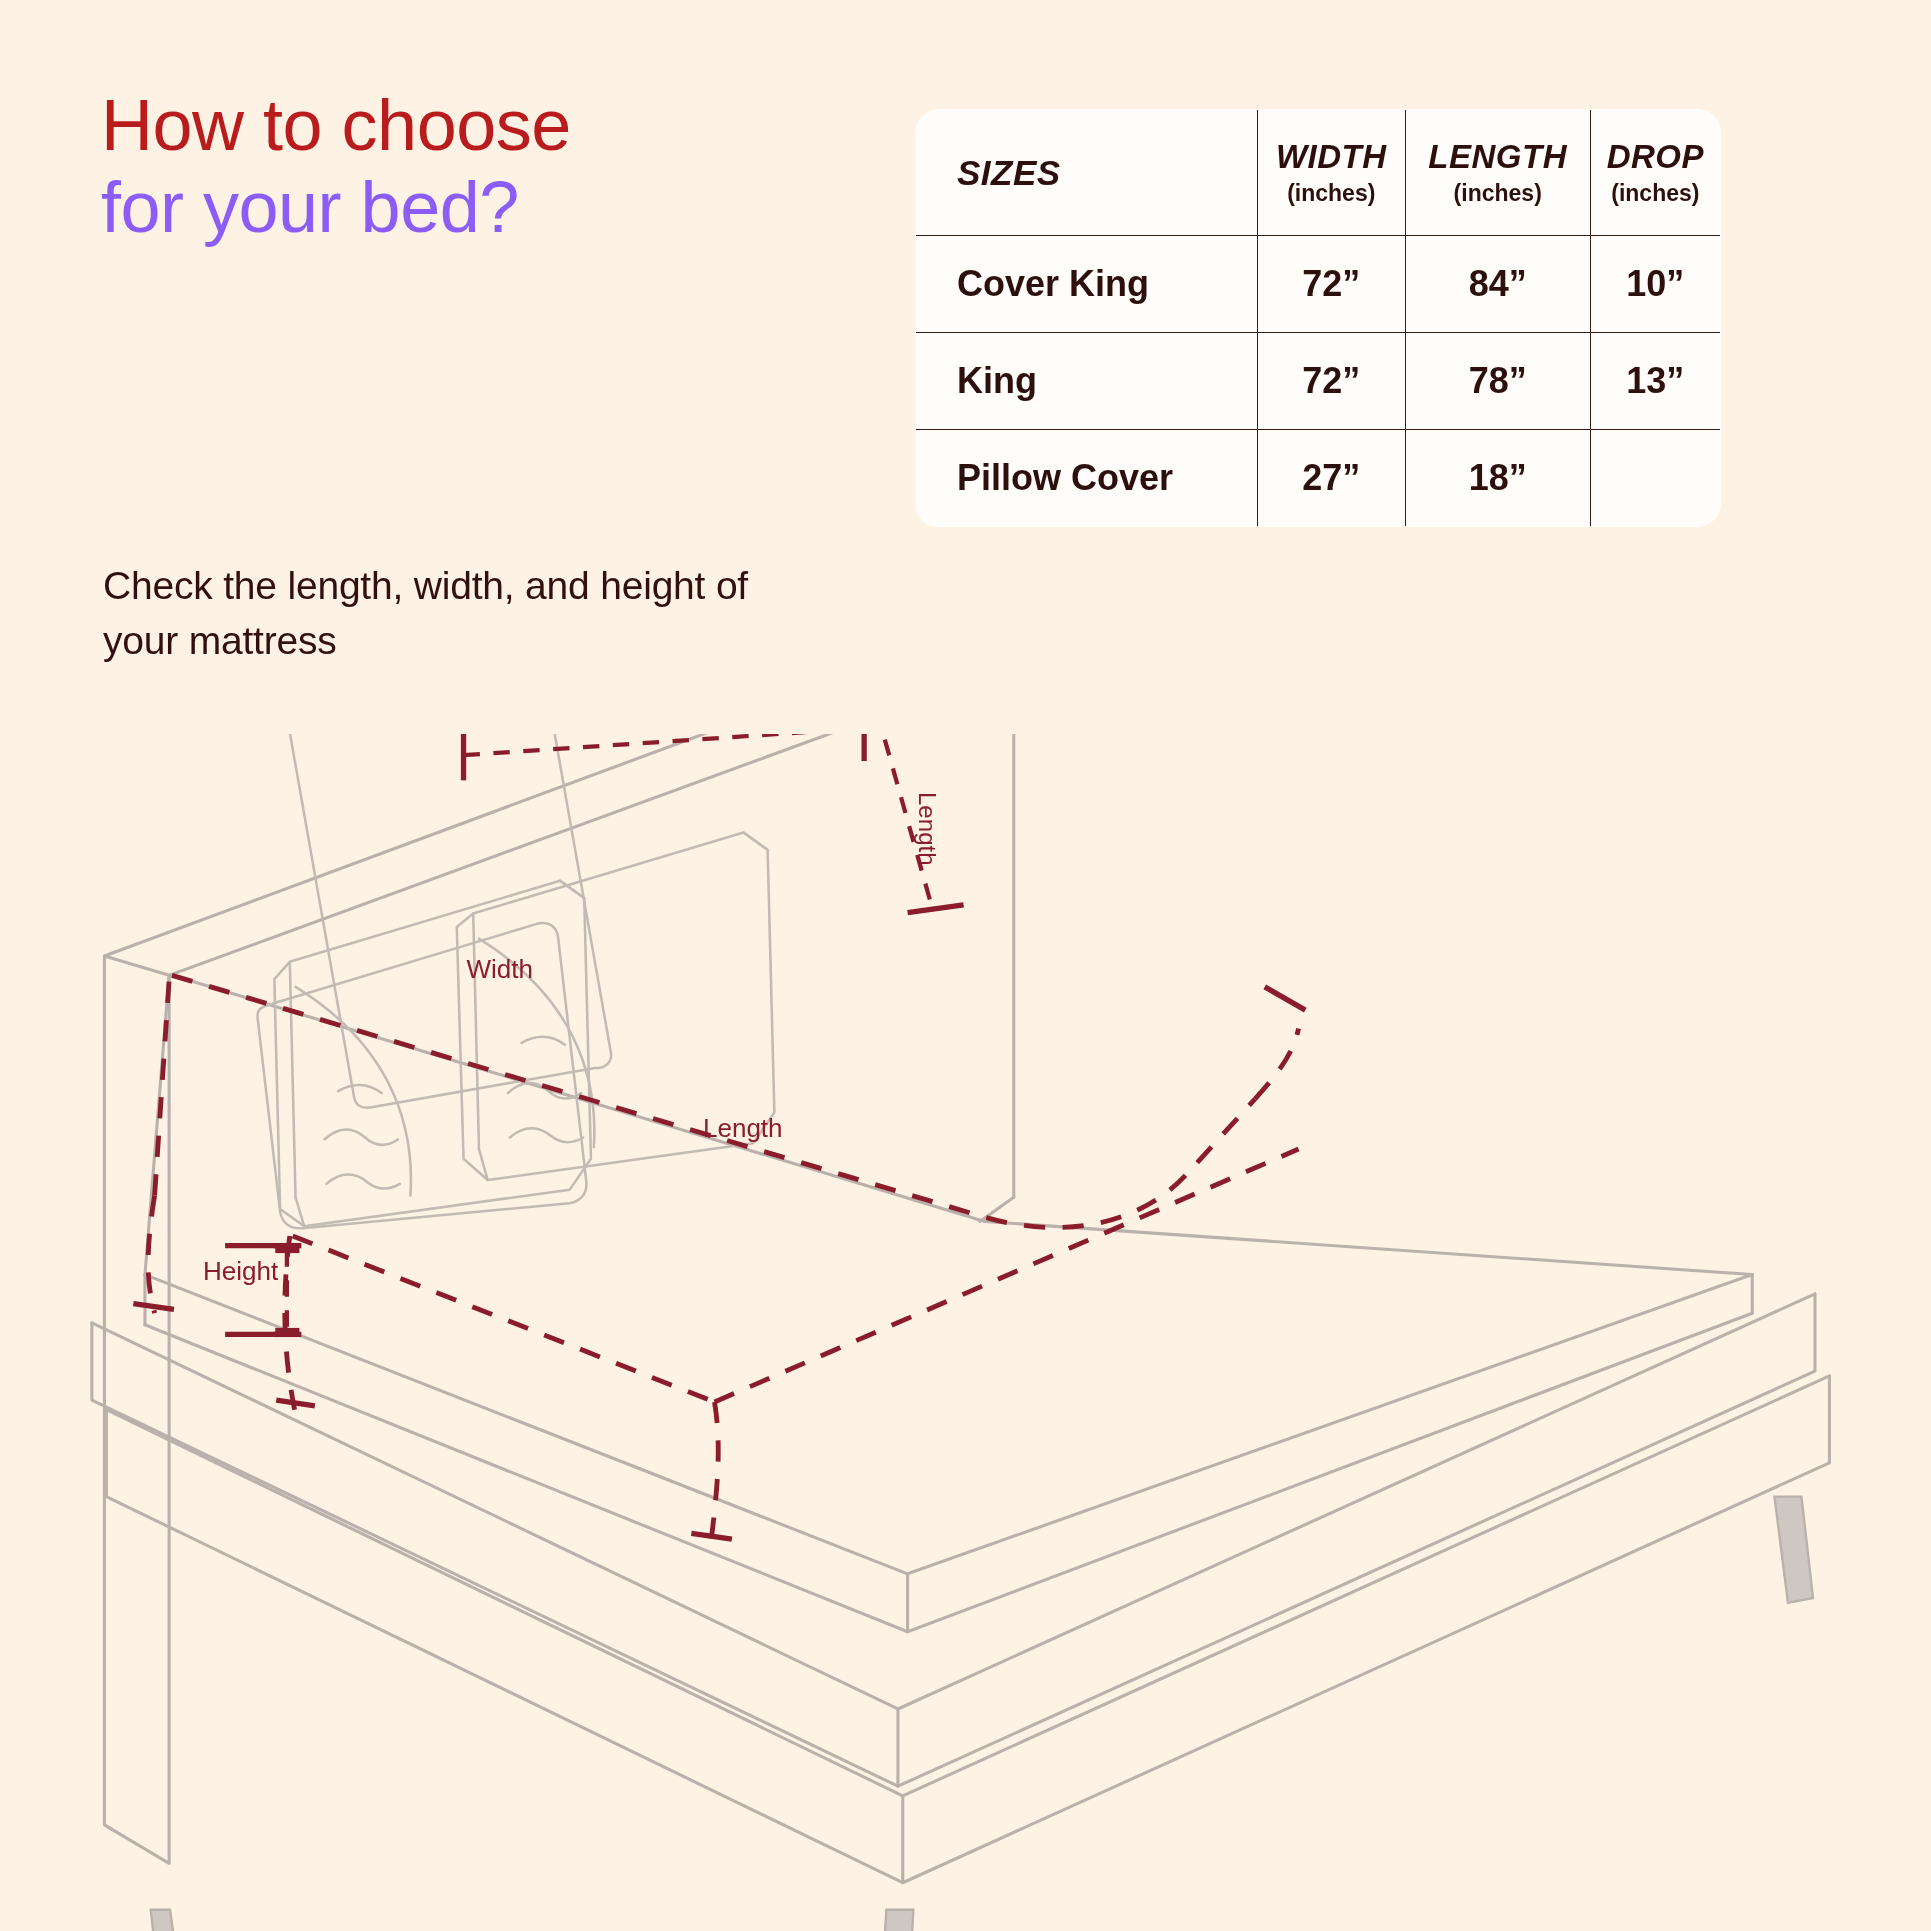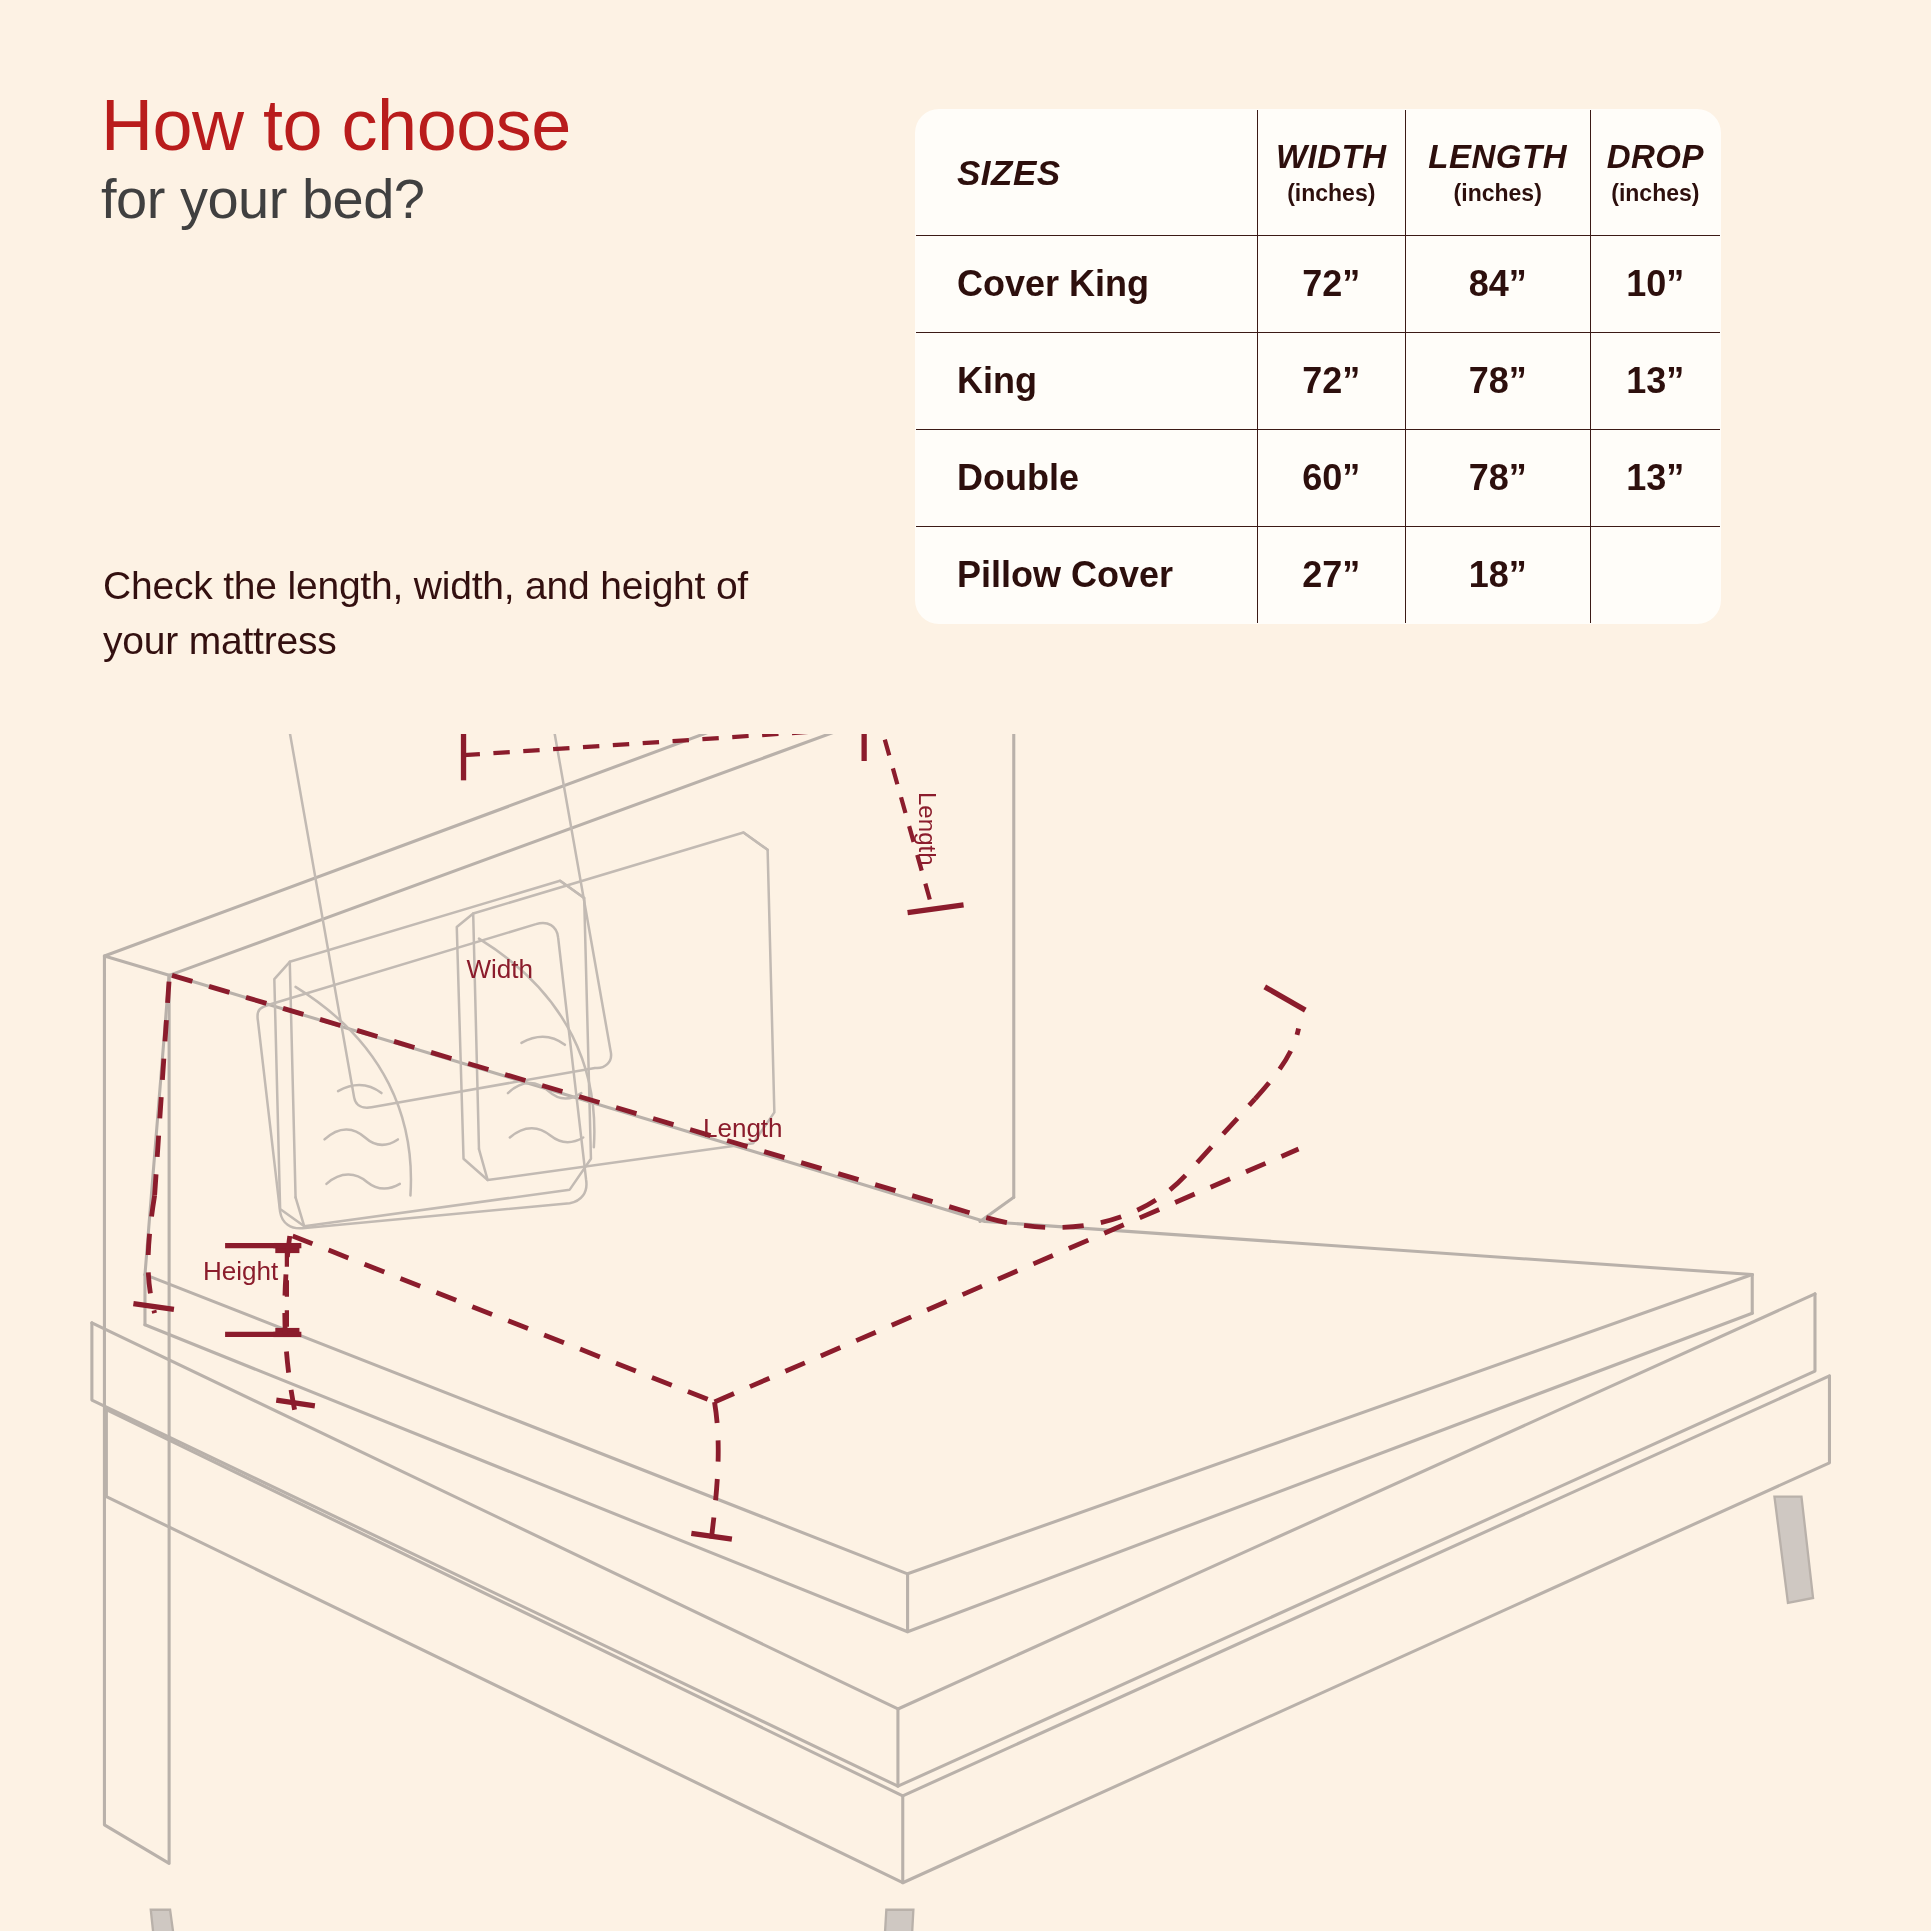--- a/index.html
+++ b/index.html
@@ -34,23 +34,23 @@
     font-style: italic;
     font-size: 91px;
     font-weight: 400;
     color: #331010;
     line-height: 1.12;
     letter-spacing: -1px;
     margin-top: 5.8px;
   }
   .h-line3 {
     font-family: "Liberation Sans", sans-serif;
-    font-size: 56px;
+    font-size: 72px;
     font-weight: 400;
-    color: #404040;
+    color: #8b5cf6;
     letter-spacing: -0.5px;
     line-height: 1.0;
     margin-top: 9.7px;
   }
   #subtitle {
     position: absolute;
     left: 103px;
     top: 558px;
     width: 676px;
     font-size: 39px;
@@ -174,26 +174,20 @@
         <td>84”</td>
         <td>10”</td>
       </tr>
       <tr>
         <td class="rowname">King</td>
         <td>72”</td>
         <td>78”</td>
         <td>13”</td>
       </tr>
       <tr>
-        <td class="rowname">Double</td>
-        <td>60”</td>
-        <td>78”</td>
-        <td>13”</td>
-      </tr>
-      <tr>
         <td class="rowname">Pillow Cover</td>
         <td>27”</td>
         <td>18”</td>
         <td></td>
       </tr>
     </tbody>
   </table>
 </div>
 
 <div id="bed-diagram">

